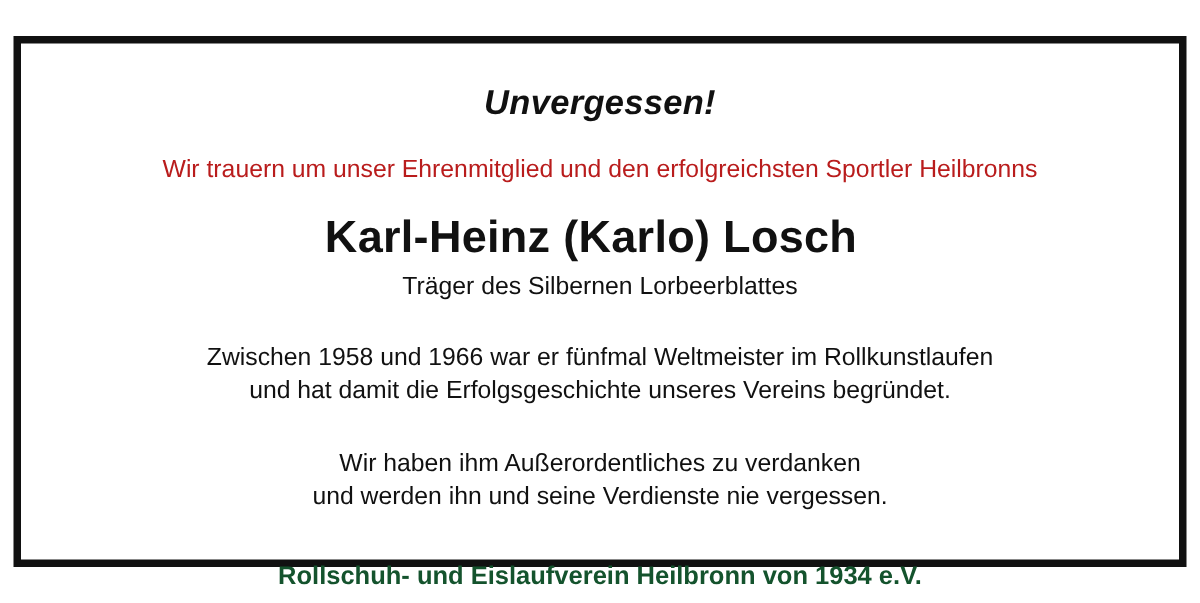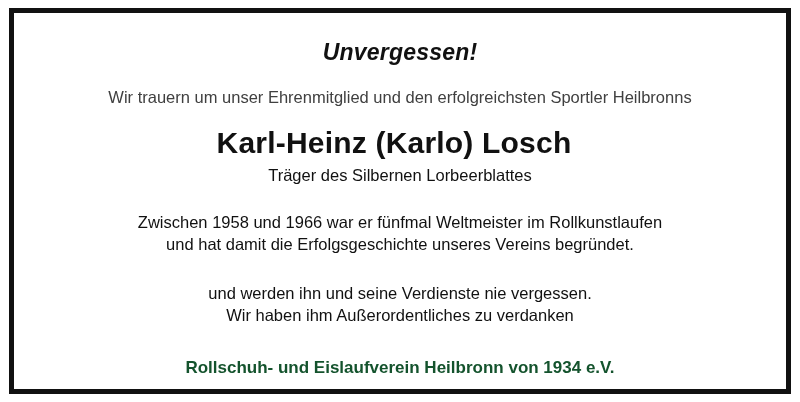--- a/index.html
+++ b/index.html
@@ -12,21 +12,21 @@
     height: 402px;
     font-family: "Liberation Sans", sans-serif;
     color: #111111;
     overflow: hidden;
   }
   .page {
     width: 800px;
     height: 402px;
     background: #ffffff;
     box-sizing: border-box;
-    padding: 8px 9px;
+    padding: 24px 9px;
   }
   .notice {
     width: 100%;
     height: 100%;
     box-sizing: border-box;
     border: 5px solid #111111;
     background: #ffffff;
     display: flex;
     flex-direction: column;
     align-items: center;
@@ -40,21 +40,21 @@
     letter-spacing: 0.2px;
     margin: 0 0 22px 0;
     text-align: center;
     color: #111111;
   }
   .lead {
     font-size: 16.5px;
     font-weight: normal;
     text-align: center;
     margin: 0 0 19px 0;
-    color: #404040;
+    color: #b91c1c;
   }
   .name {
     font-size: 30px;
     font-weight: bold;
     text-align: center;
     margin: 0 12px 6px 0;
     letter-spacing: 0.2px;
     color: #111111;
   }
   .subname {
@@ -88,18 +88,18 @@
   <div class="notice">
     <div class="headline">Unvergessen!</div>
     <div class="lead">Wir trauern um unser Ehrenmitglied und den erfolgreichsten Sportler Heilbronns</div>
     <div class="name">Karl-Heinz (Karlo) Losch</div>
     <div class="subname">Träger des Silbernen Lorbeerblattes</div>
     <div class="para">
       <span class="line">Zwischen 1958 und 1966 war er fünfmal Weltmeister im Rollkunstlaufen</span>
       <span class="line">und hat damit die Erfolgsgeschichte unseres Vereins begründet.</span>
     </div>
     <div class="para">
+      <span class="line">Wir haben ihm Außerordentliches zu verdanken</span>
       <span class="line">und werden ihn und seine Verdienste nie vergessen.</span>
-      <span class="line">Wir haben ihm Außerordentliches zu verdanken</span>
     </div>
     <div class="club">Rollschuh- und Eislaufverein Heilbronn von 1934 e.V.</div>
   </div>
 </div>
 
 </body></html>

